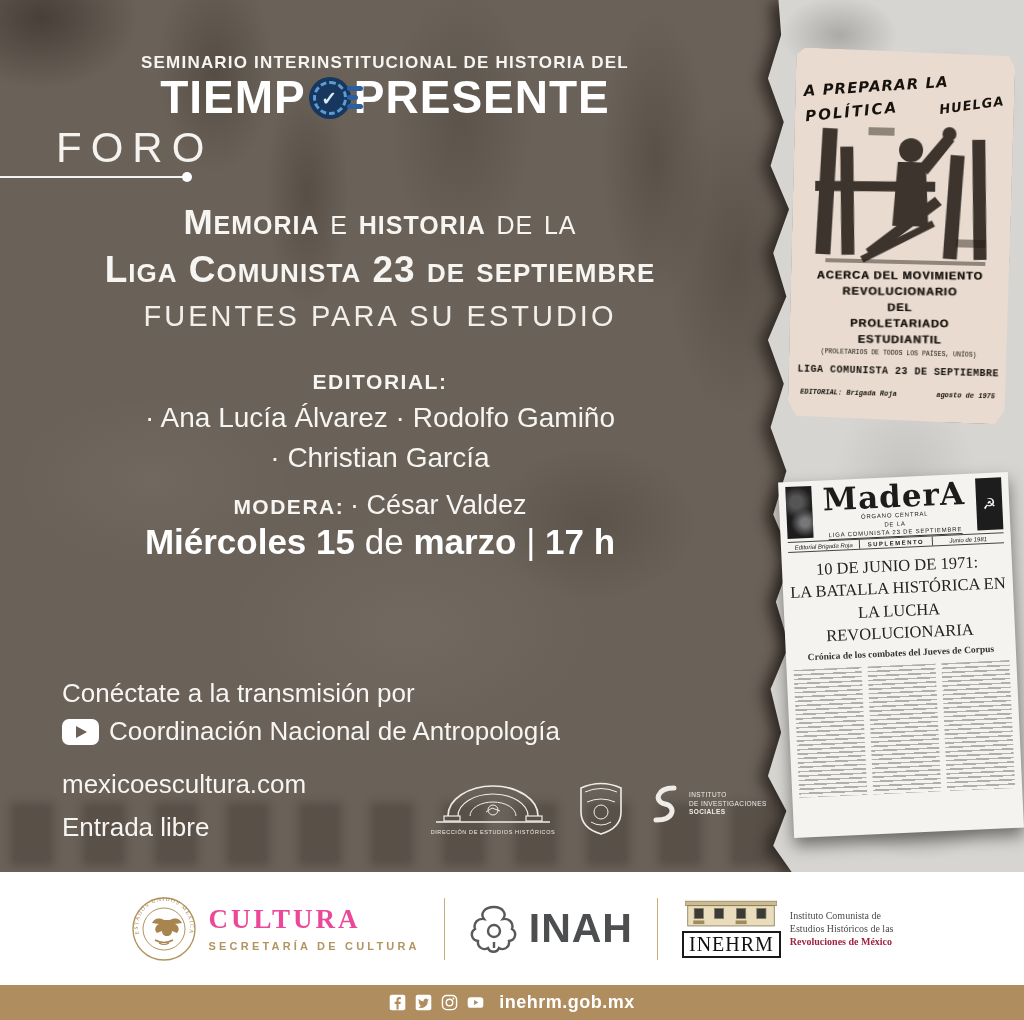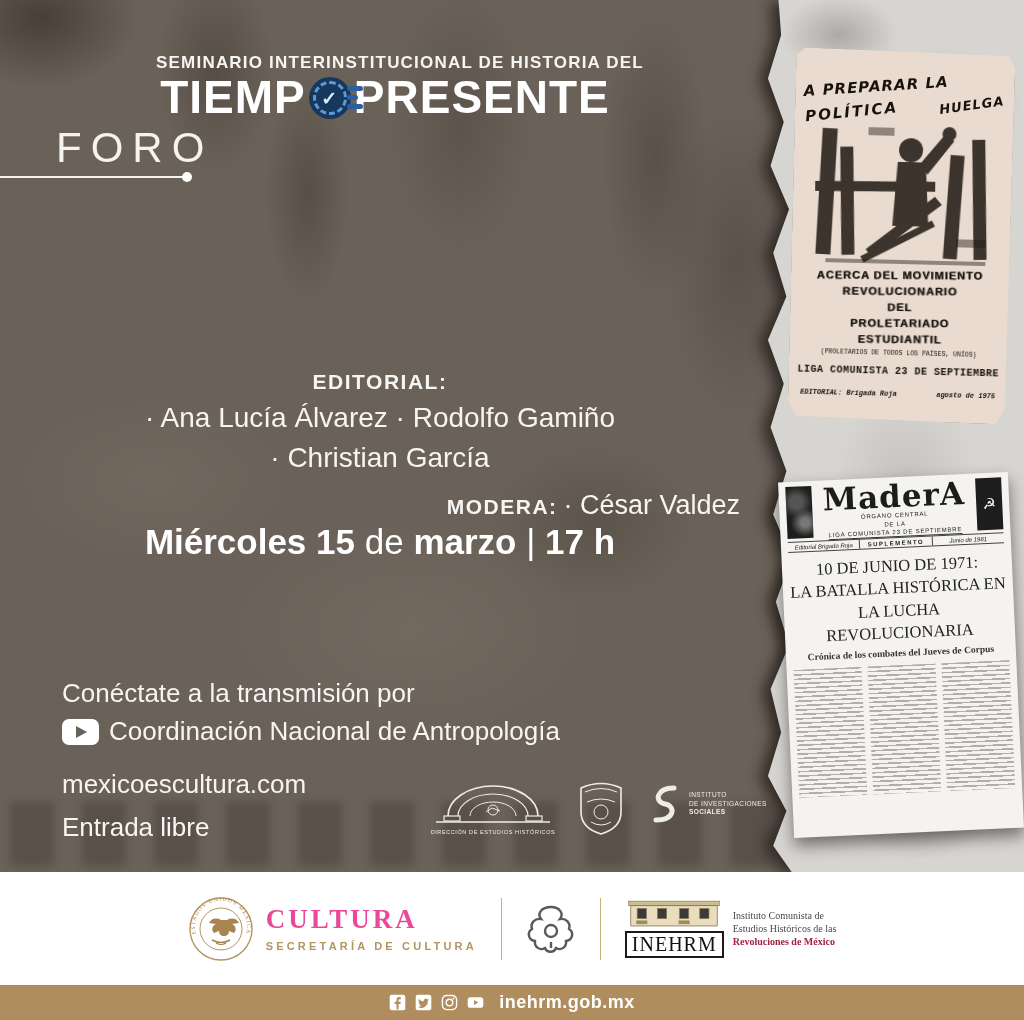--- a/index.html
+++ b/index.html
@@ -35,21 +35,21 @@
     width:264px;height:872px;
     background:
       radial-gradient(ellipse 90px 60px at 30% 4%, rgba(120,118,114,.45), transparent 65%),
       radial-gradient(ellipse 120px 90px at 70% 12%, rgba(140,138,133,.35), transparent 65%),
       radial-gradient(ellipse 110px 140px at 55% 55%, rgba(150,148,143,.28), transparent 65%),
       radial-gradient(ellipse 120px 90px at 60% 92%, rgba(120,118,113,.40), transparent 65%),
       #d7d5d1;
     clip-path:polygon(7% 0,100% 0,100% 100%,12% 100%,5% 97%,10% 93%,3% 89%,8% 84%,4% 79%,11% 74%,6% 69%,12% 64%,5% 59%,10% 54%,4% 49%,9% 44%,3% 39%,10% 34%,5% 29%,11% 24%,4% 19%,9% 14%,3% 9%,8% 4%);
   }
   
-  .kicker{position:absolute;left:15px;top:53px;width:770px;text-align:center;
+  .kicker{position:absolute;left:0;top:53px;width:770px;text-align:center;
     color:#f7f5f2;font-size:17px;font-weight:bold;letter-spacing:1.2px;}
   .brand{position:absolute;left:0;top:70px;width:770px;display:flex;
     justify-content:center;align-items:center;color:#ffffff;}
   .brand span{font-size:46px;font-weight:bold;letter-spacing:1px;text-align:right;}
   .clock{position:relative;width:42px;height:42px;margin:2px 3px 0 3px;flex:0 0 auto;}
   .clock .face{position:absolute;inset:0;border-radius:50%;background:#17375f;}
   .clock .ring{position:absolute;inset:4px;border-radius:50%;border:3px dashed #5d9bd3;}
   .clock .check{position:absolute;inset:0;display:flex;align-items:center;justify-content:center;
     color:#d9ebf8;font-size:19px;font-weight:bold;}
   .clock .sp{position:absolute;left:38px;height:5px;border-radius:3px;background:#2b5fa3;}
@@ -63,21 +63,21 @@
   
   .title{position:absolute;left:20px;top:202px;width:720px;text-align:center;color:#f7f5f2;}
   .title .l1{font-size:35px;font-variant:small-caps;letter-spacing:1px;}
   .l1 .b{font-weight:bold;} .l1 .r{font-weight:normal;}
   .title .l2{font-size:37px;font-weight:bold;font-variant:small-caps;letter-spacing:1px;margin-top:7px;}
   .title .l3{font-size:29px;font-weight:normal;letter-spacing:3px;margin-top:9px;color:#f2efeb;}
   
   .participants{position:absolute;left:20px;top:370px;width:720px;text-align:center;color:#f7f5f2;}
   .p-label{font-size:21px;font-weight:bold;letter-spacing:1.5px;}
   .p-row{font-size:28px;margin-top:8px;}
-  .modera{margin-top:16px;font-size:21px;text-align:right;}
+  .modera{margin-top:16px;font-size:21px;}
   .modera .m-label{font-weight:bold;letter-spacing:1.5px;}
   .modera .m-name{font-size:27px;}
   
   .schedule{position:absolute;left:20px;top:522px;width:720px;text-align:center;
     color:#ffffff;font-size:35px;}
   .schedule .bold{font-weight:bold;}
   
   .streaming{position:absolute;left:62px;top:678px;color:#f7f5f2;}
   .s-line1{font-size:26px;}
   .s-channel{display:flex;align-items:center;gap:10px;margin-top:7px;font-size:26px;}
@@ -183,20 +183,30 @@
       <span class="sp sp1"></span>
       <span class="sp sp2"></span>
       <span class="sp sp3"></span>
     </span>
     <span>PRESENTE</span>
   </div>
 
   <div class="foro">FORO</div>
   <div class="foro-line"></div>
 
+  <div class="title">
+    <div class="l1">
+      <span class="b">Memoria</span>
+      <span class="r">e</span>
+      <span class="b">historia</span>
+      <span class="r">de la</span>
+    </div>
+    <div class="l2">Liga Comunista 23 de septiembre</div>
+    <div class="l3">FUENTES PARA SU ESTUDIO</div>
+  </div>
 
   <div class="participants">
     <div class="p-label">EDITORIAL:</div>
     <div class="p-row">· Ana Lucía Álvarez · Rodolfo Gamiño</div>
     <div class="p-row">· Christian García</div>
     <div class="modera">
       <span class="m-label">MODERA:</span>
       <span class="m-name">· César Valdez</span>
     </div>
   </div>
@@ -352,20 +362,21 @@
     </div>
 
     <div class="v-div"></div>
 
     <div class="inah">
       <svg width="50" height="50" viewBox="0 0 50 50" fill="none" stroke="#58595b" stroke-width="2.4">
         <path d="M25 3 c9 0 13 7 9 12 c6-1 11 4 9 10 c5 3 4 11 -3 12 c1 6 -5 10 -10 7 c-2 5 -9 5 -11 0 c-5 3 -11 -1 -10 -7 c-7 -1 -8 -9 -3 -12 c-2 -6 3 -11 9 -10 c-4 -5 0 -12 10 -12 z"></path>
         <circle cx="25" cy="27" r="6"></circle>
         <line x1="25" y1="38" x2="25" y2="44"></line>
       </svg>
+      <div class="inah-name">INAH</div>
     </div>
 
     <div class="v-div"></div>
 
     <div class="inehrm">
       <div class="inehrm-left">
         <svg width="92" height="30" viewBox="0 0 100 32">
           <rect x="0" y="2" width="100" height="5" fill="#cdbc92" stroke="#7a6a45" stroke-width=".6"></rect>
           <rect x="3" y="7" width="94" height="22" fill="#e9ddbd" stroke="#7a6a45" stroke-width=".8"></rect>
           <rect x="10" y="10" width="10" height="11" fill="#3a3a3a" stroke="#8a7a55" stroke-width=".8"></rect>

